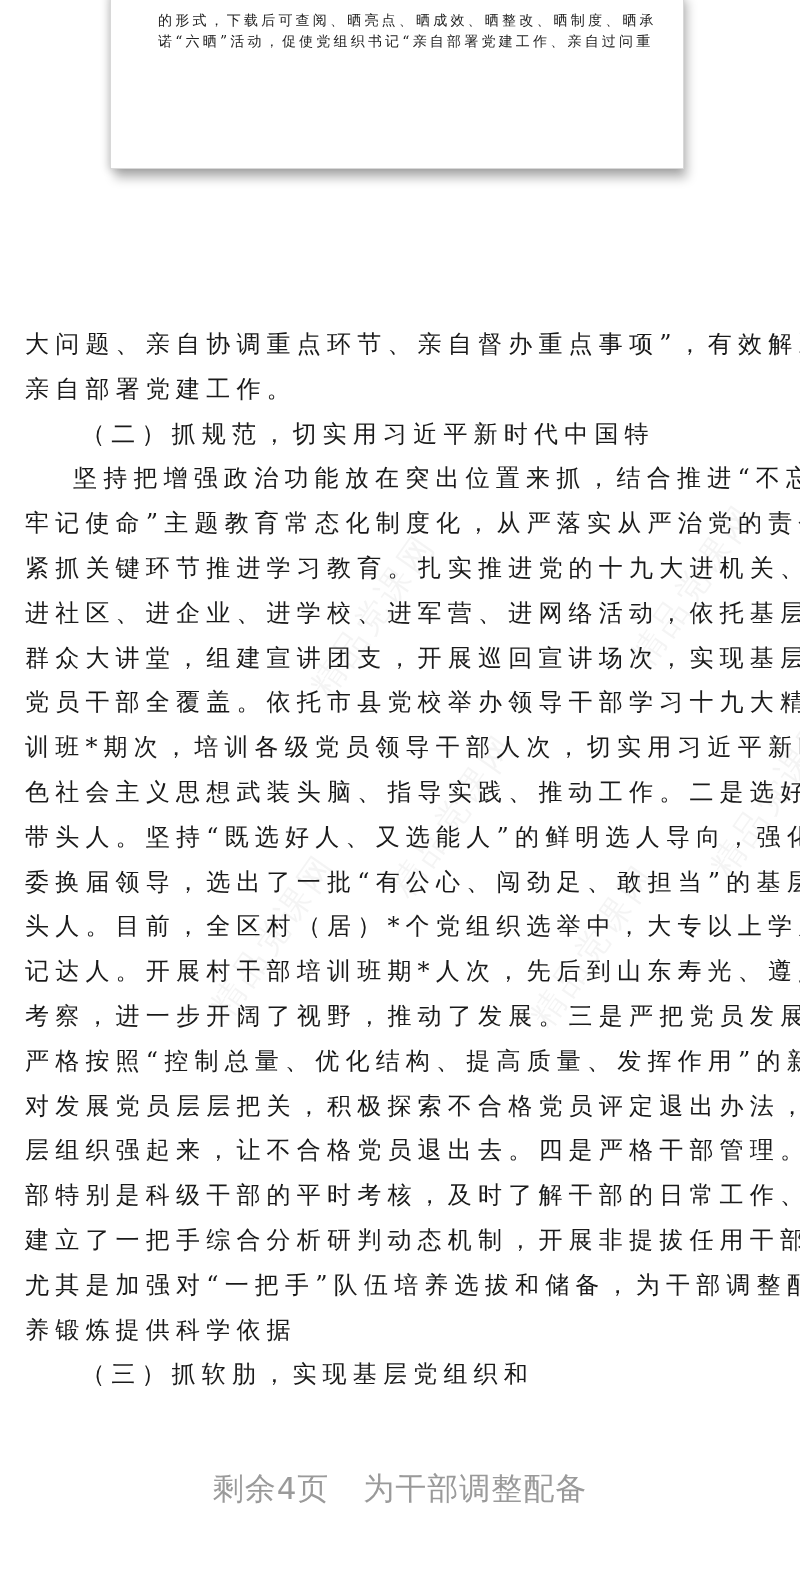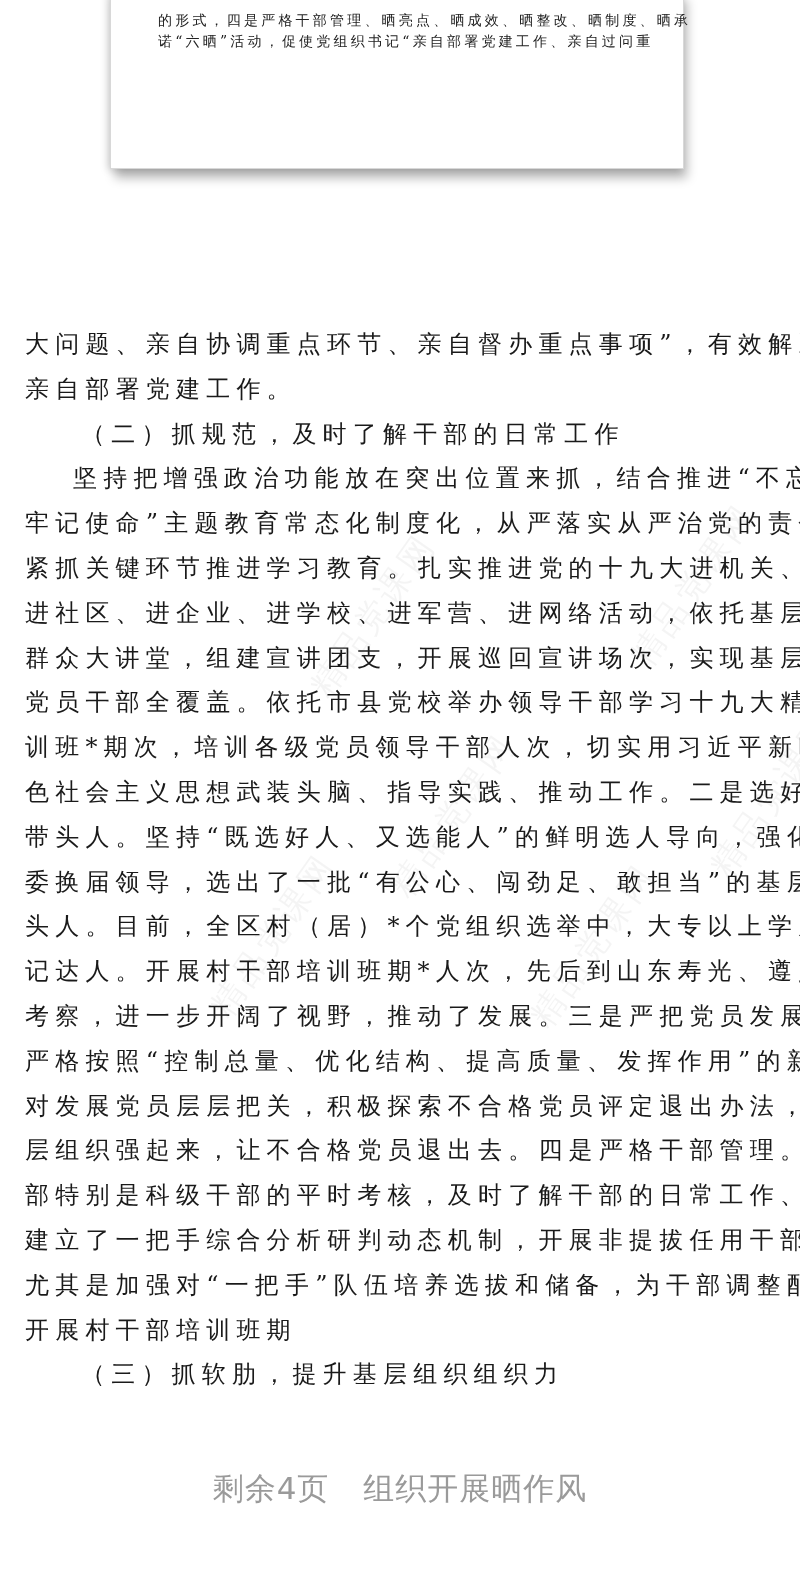--- a/index.html
+++ b/index.html
@@ -37,53 +37,53 @@
     position: absolute; left: 0; width: 800px; top: 1468px; text-align: center;
     font-family: "DejaVu Sans", "Liberation Sans", sans-serif;
     font-size: 31px; color: #9a9a9a; letter-spacing: 1px;
   }
   .footer-prompt .gap { display: inline-block; width: 34px; }
 </style>
 </head>
 <body>
 
 <div class="preview-card">
-  <div class="card-line" style="top:22px">的形式，四是严格干部管理、晒亮点、晒成效、晒整改、晒制度、晒承</div>
+  <div class="card-line" style="top:22px">的形式，下载后可查阅、晒亮点、晒成效、晒整改、晒制度、晒承</div>
   <div class="card-line" style="top:43px">诺“六晒”活动，促使党组织书记“亲自部署党建工作、亲自过问重</div>
 </div>
 
 <div class="watermark" style="left:300px; top:680px;">精品党课网</div>
 <div class="watermark" style="left:620px; top:650px;">精品党课网</div>
 <div class="watermark" style="left:380px; top:880px;">精品党课网</div>
 <div class="watermark" style="left:700px; top:860px;">精品党课网</div>
 <div class="watermark" style="left:200px; top:1000px;">精品党课网</div>
 <div class="watermark" style="left:520px; top:1010px;">精品党课网</div>
 
 <div class="body-text">
   <span class="line">大问题、亲自协调重点环节、亲自督办重点事项”，有效解决党建工作</span>
   <span class="line">亲自部署党建工作。</span>
-  <span class="line heading">（二）抓规范，及时了解干部的日常工作</span>
+  <span class="line heading">（二）抓规范，切实用习近平新时代中国特</span>
   <span class="line indent">坚持把增强政治功能放在突出位置来抓，结合推进“不忘初心、</span>
   <span class="line">牢记使命”主题教育常态化制度化，从严落实从严治党的责任。一是</span>
   <span class="line">紧抓关键环节推进学习教育。扎实推进党的十九大进机关、进农村、</span>
   <span class="line">进社区、进企业、进学校、进军营、进网络活动，依托基层流动党员、</span>
   <span class="line">群众大讲堂，组建宣讲团支，开展巡回宣讲场次，实现基层党组织和</span>
   <span class="line">党员干部全覆盖。依托市县党校举办领导干部学习十九大精神专题培</span>
   <span class="line">训班*期次，培训各级党员领导干部人次，切实用习近平新时代中国特</span>
   <span class="line">色社会主义思想武装头脑、指导实践、推动工作。二是选好基层组织</span>
   <span class="line">带头人。坚持“既选好人、又选能人”的鲜明选人导向，强化村居两</span>
   <span class="line">委换届领导，选出了一批“有公心、闯劲足、敢担当”的基层组织带</span>
   <span class="line">头人。目前，全区村（居）*个党组织选举中，大专以上学历的支部书</span>
   <span class="line">记达人。开展村干部培训班期*人次，先后到山东寿光、遵义等地学习</span>
   <span class="line">考察，进一步开阔了视野，推动了发展。三是严把党员发展入口关。</span>
   <span class="line">严格按照“控制总量、优化结构、提高质量、发挥作用”的新要求，</span>
   <span class="line">对发展党员层层把关，积极探索不合格党员评定退出办法，真正让基</span>
   <span class="line">层组织强起来，让不合格党员退出去。四是严格干部管理。强化对干</span>
   <span class="line">部特别是科级干部的平时考核，及时了解干部的日常工作、学习情况，</span>
   <span class="line">建立了一把手综合分析研判动态机制，开展非提拔任用干部考察工作，</span>
   <span class="line">尤其是加强对“一把手”队伍培养选拔和储备，为干部调整配备、培</span>
-  <span class="line">开展村干部培训班期</span>
-  <span class="line heading">（三）抓软肋，提升基层组织组织力</span>
+  <span class="line">养锻炼提供科学依据</span>
+  <span class="line heading">（三）抓软肋，实现基层党组织和</span>
 </div>
 
 <div class="footer-prompt">
-  <span>剩余4页</span><span class="gap"></span><span>组织开展晒作风</span>
+  <span>剩余4页</span><span class="gap"></span><span>为干部调整配备</span>
 </div>
 
 </body></html>

